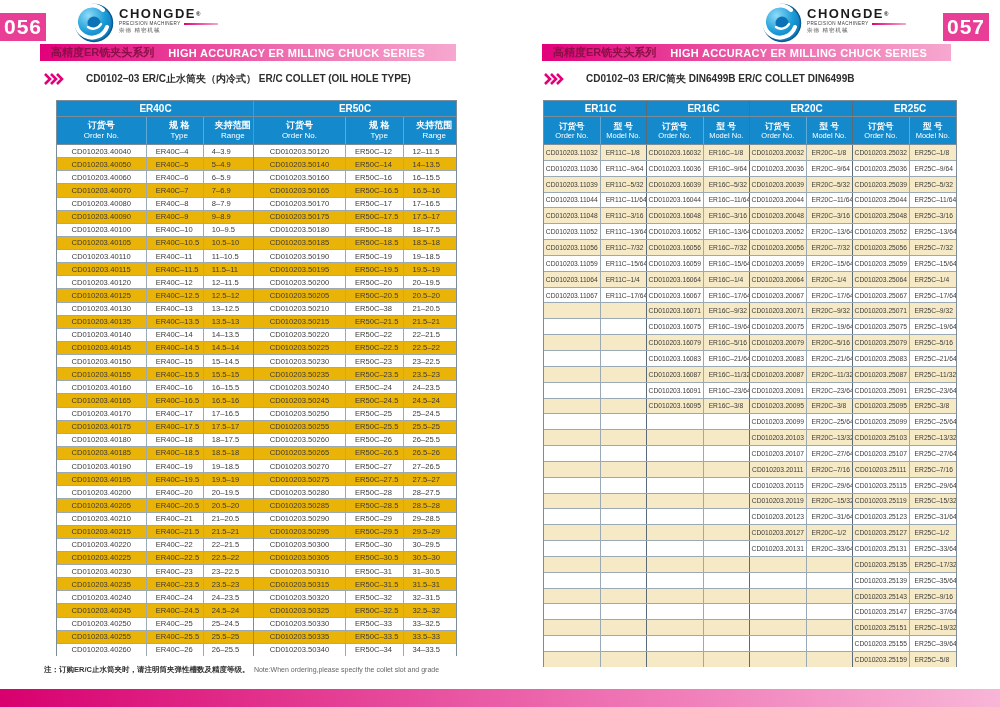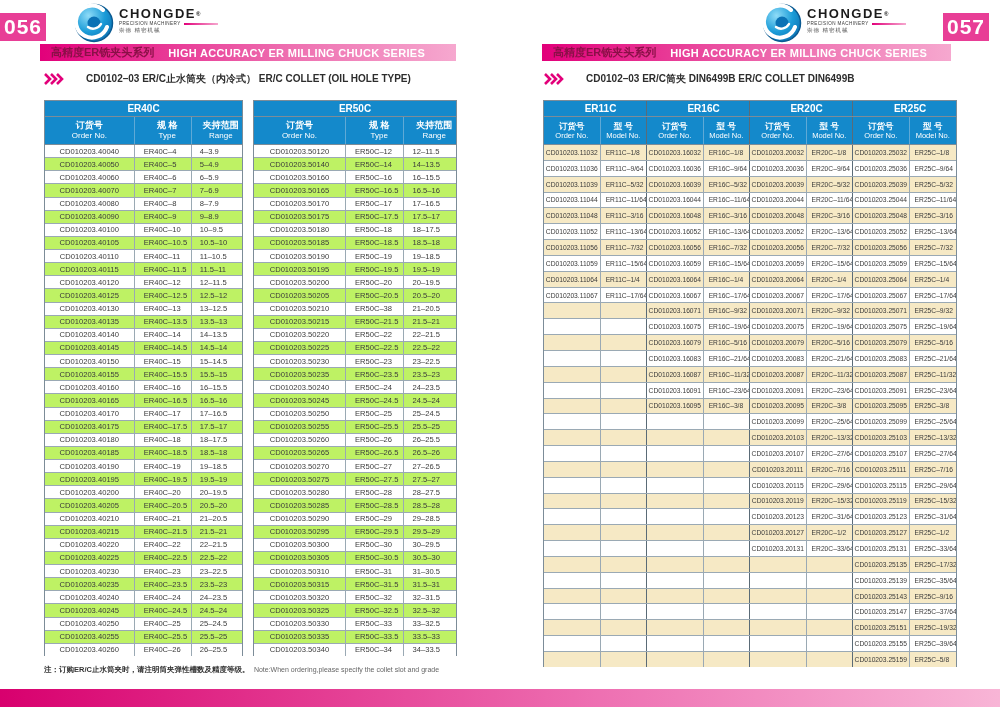--- a/index.html
+++ b/index.html
@@ -36,34 +36,34 @@
   .banner .ben { font-size:11px; font-weight:bold; color:#ffffff; letter-spacing:0.3px; }
 
   
   .sectitle { position:absolute; top:71px; height:15px; display:flex; align-items:center; gap:22px;
               font-size:10px; font-weight:bold; color:#2d2d2d; white-space:nowrap; }
   #title-left { left:44px; }
   #title-right { left:544px;text-align:right; }
 
   
   .ltable { position:absolute; top:100px; height:556px; border:1px solid #7C8C98; background:#fff; }
-  #t40 { left:44px;  width:199px; }
+  #t40 { left:56px;  width:199px; }
   #t50 { left:253px; width:204px; }
   .ttitle { height:16px; background:#1489CB; color:#fff; font-size:10px; font-weight:bold;
             display:flex; align-items:center; justify-content:center; border-bottom:1px solid #7C8C98; }
   .thead { height:28px; background:#1489CB; display:flex; border-bottom:1px solid #7C8C98; }
   .thead .th { display:flex; flex-direction:column; align-items:center; justify-content:center;
                color:#fff; border-right:1px solid #5FA9D6; }
   .thead .th:last-child { border-right:none; }
   .thead .th .hcn { font-size:9px; font-weight:bold; line-height:11px; }
   .thead .th .hen { font-size:8px; line-height:10px; }
   .tbody { height:511px; display:flex; flex-direction:column; }
   .tr { flex:1; display:flex; border-bottom:1px solid #9AA9B4; background:#fff; }
   .tr:last-child { border-bottom:none; }
-  .tr.alt { background:#bef264; }
+  .tr.alt { background:#eab308; }
   .td { display:flex; align-items:center; border-right:1px solid #9AA9B4;
         font-size:7.6px; color:#3a3a3a; white-space:nowrap; overflow:hidden; }
   .td:last-child { border-right:none; }
   .ltable .c0 { width:45.5%; justify-content:center; }
   .ltable .c1 { width:29%;  padding-left:9px; }
   .ltable .c2 { width:25.5%; padding-left:8px; }
 
   
   .rtable { position:absolute; left:543px; top:100px; width:414px; height:567px;
             border:1px solid #7C8C98; background:#fff; }

